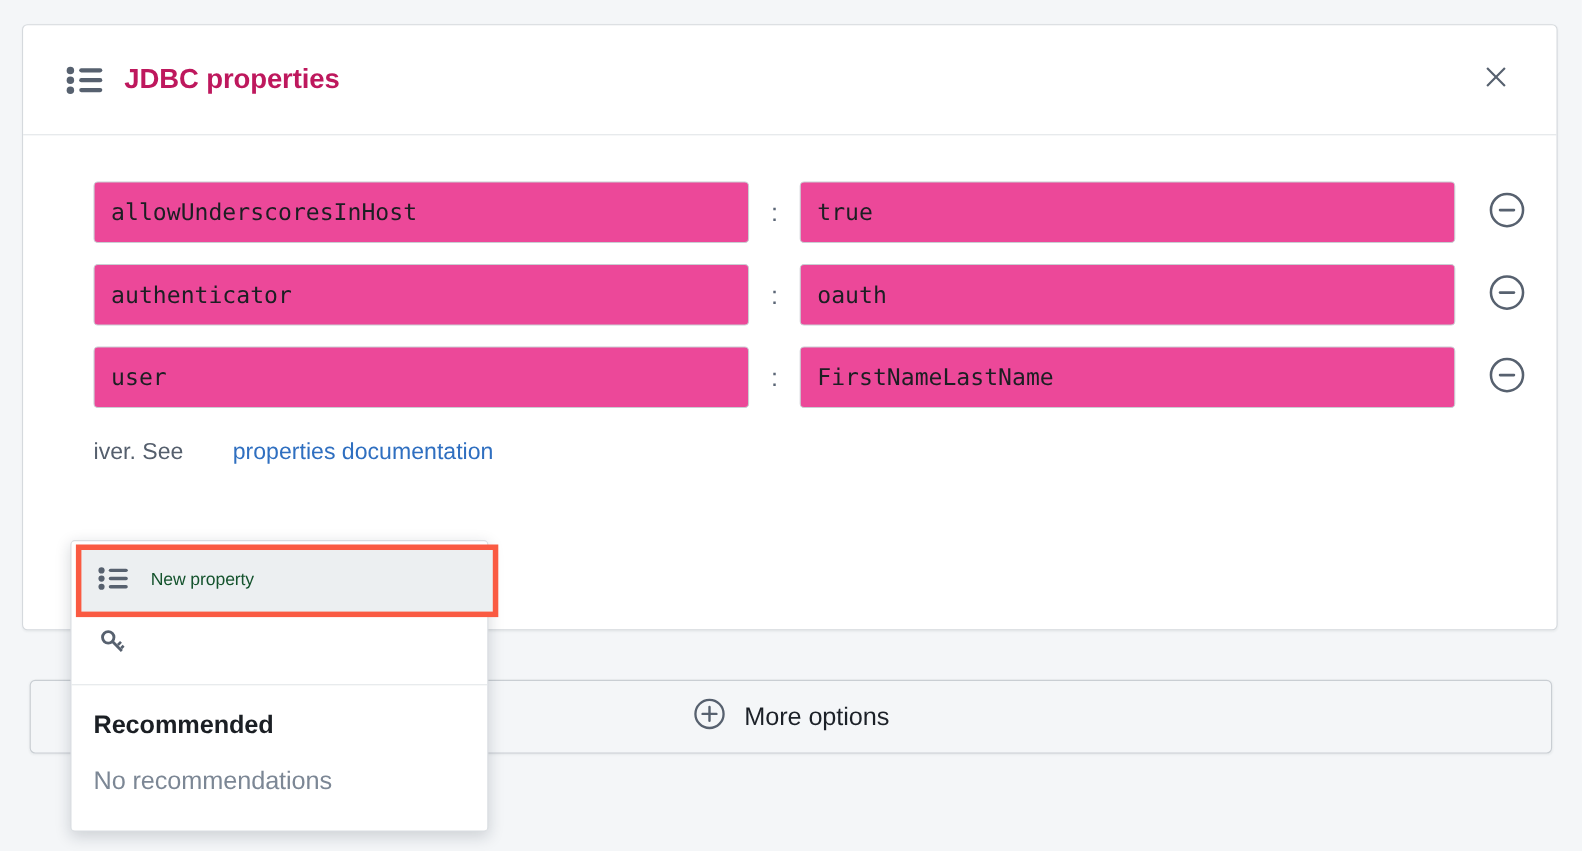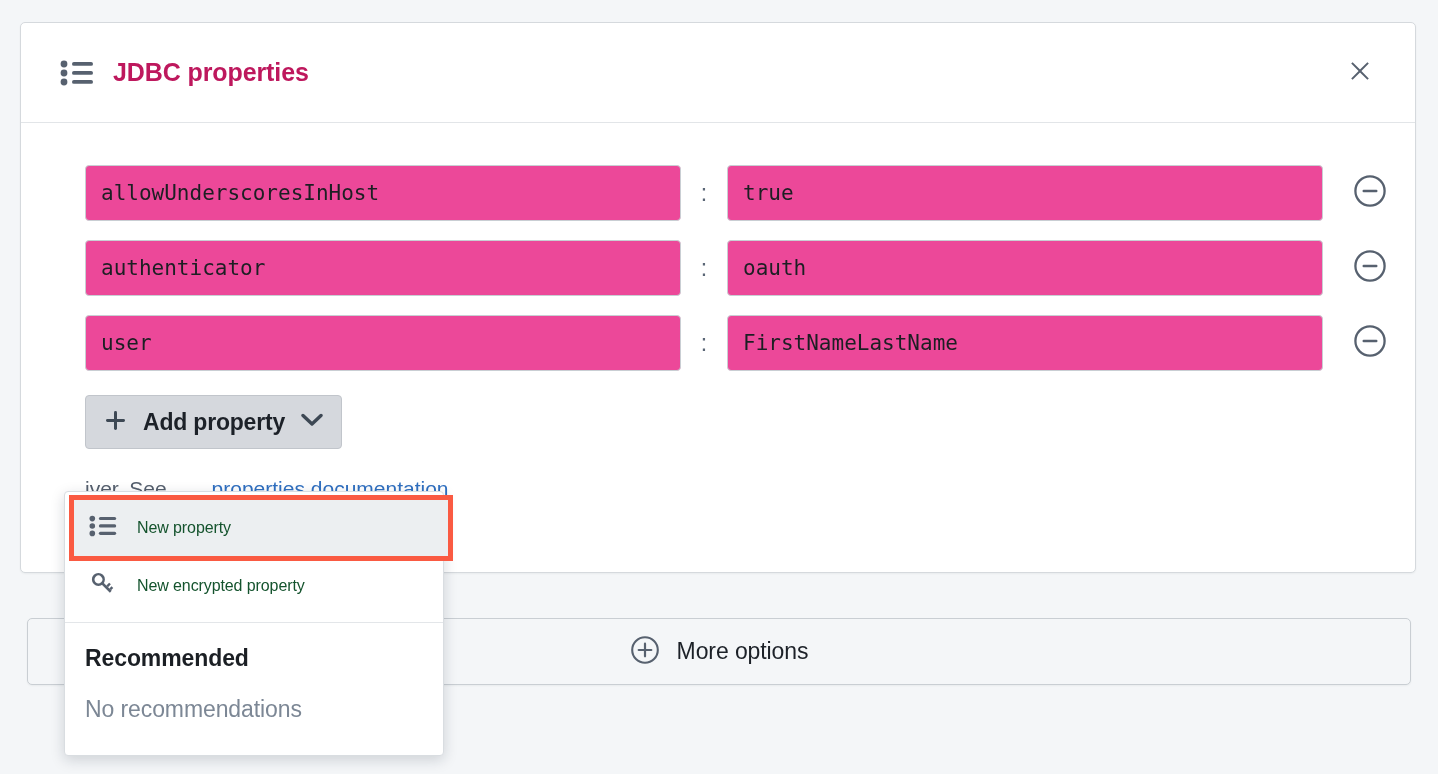--- a/index.html
+++ b/index.html
@@ -302,36 +302,20 @@
       <div class="remove-btn">
         <span>
           <svg width="34" height="34" viewBox="0 0 34 34" xmlns="http://www.w3.org/2000/svg">
             <circle cx="17" cy="17" r="14.6" fill="none" stroke="#57616f" stroke-width="2.3"></circle>
             <rect x="9.5" y="15.8" width="15" height="2.4" rx="1.2" fill="#57616f"></rect>
           </svg>
         </span>
       </div>
     </div>
 
-    <div class="addprop-wrap">
-      <div class="addprop-btn">
-        <span>
-          <svg width="23" height="23" viewBox="0 0 23 23" xmlns="http://www.w3.org/2000/svg">
-            <rect x="10" y="2" width="3" height="19" rx="1.4" fill="#3d4854"></rect>
-            <rect x="2" y="10" width="19" height="3" rx="1.4" fill="#3d4854"></rect>
-          </svg>
-        </span>
-        <span class="addprop-label">Add property</span>
-        <span>
-          <svg width="22" height="14" viewBox="0 0 22 14" xmlns="http://www.w3.org/2000/svg">
-            <path d="M2 2.5 L11 11 L20 2.5" fill="none" stroke="#3d4854" stroke-width="3.4" stroke-linecap="round" stroke-linejoin="round"></path>
-          </svg>
-        </span>
-      </div>
-    </div>
 
     <div class="hint">
       <span>iver. See </span><a href="#">properties documentation</a>
     </div>
 
   </div>
 </div>
 
 <div class="more-options">
   <span>
@@ -364,21 +348,20 @@
     <span>
       <svg width="28" height="28" viewBox="0 0 28 28" xmlns="http://www.w3.org/2000/svg">
         <g transform="rotate(-45 14 14)">
           <circle cx="14" cy="7.5" r="5.2" fill="none" stroke="#57616f" stroke-width="2.6"></circle>
           <rect x="12.7" y="12" width="2.6" height="13" fill="#57616f"></rect>
           <rect x="15.3" y="17.4" width="4" height="2.4" fill="#57616f"></rect>
           <rect x="15.3" y="21.6" width="3.2" height="2.4" fill="#57616f"></rect>
         </g>
       </svg>
     </span>
-    <span class="label">New encrypted property</span>
   </div>
 
   <div class="menu-sep"></div>
 
   <div class="menu-section">
     <span class="menu-section-title">Recommended</span>
   </div>
 
   <div class="menu-empty">No recommendations</div>
 

